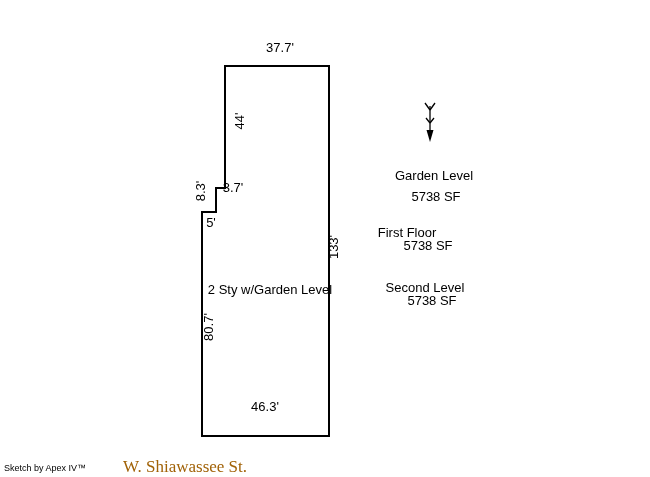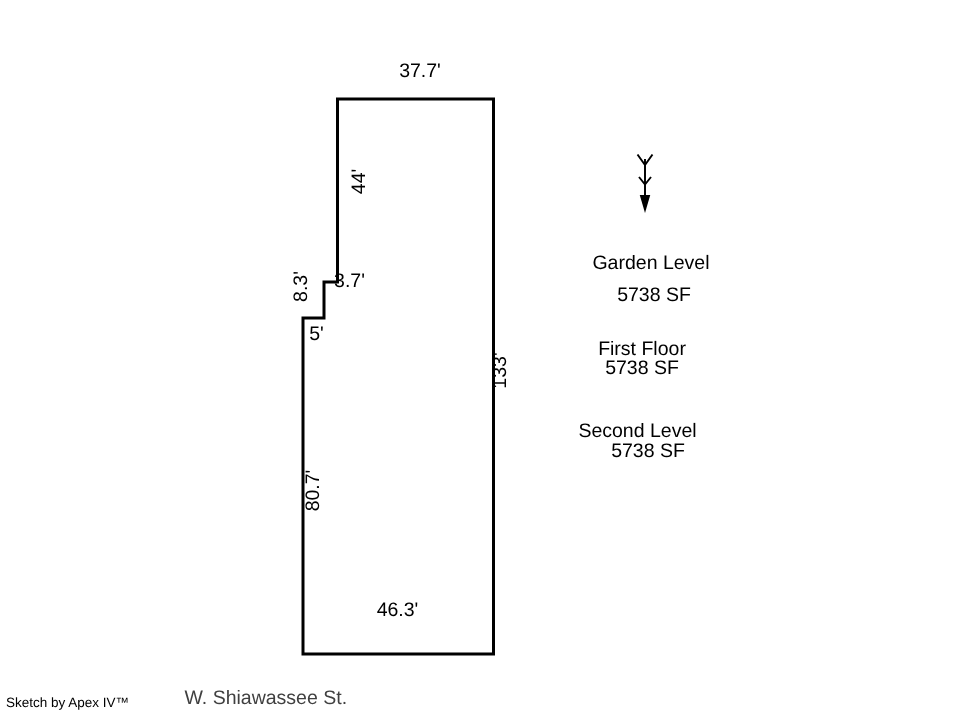--- a/index.html
+++ b/index.html
@@ -29,24 +29,25 @@
     color: #000000;
     transform: translate(-50%, -50%);
   }
   .rot {
     transform: translate(-50%, -50%) rotate(-90deg);
   }
   .street {
     position: absolute;
     left: 123px;
     top: 458px;
-    font-size: 13px;
+    font-size: 17px;
     line-height: 1;
     white-space: nowrap;
-    color: #404040;
+    color: #a16207;
+    font-family: Liberation Serif, serif;
   }
   .credit {
     position: absolute;
     left: 4px;
     top: 464px;
     font-size: 9px;
     line-height: 1;
     white-space: nowrap;
     color: #000000;
   }
@@ -81,25 +82,26 @@
   <div class="lbl" style="left:233px; top:187px">3.7'</div>
 
   <div class="lbl" style="left:211px; top:222px">5'</div>
 
   <div class="lbl rot" style="left:333px; top:247px">133'</div>
 
   <div class="lbl rot" style="left:208px; top:327px">80.7'</div>
 
   <div class="lbl" style="left:265px; top:406px">46.3'</div>
 
+  <div class="lbl" style="left:270px; top:289px">2 Sty w/Garden Level</div>
 
   <div class="lbl" style="left:434px; top:175px">Garden Level</div>
   <div class="lbl" style="left:436px; top:196px">5738 SF</div>
 
-  <div class="lbl" style="left:428px; top:232px">First Floor</div>
+  <div class="lbl" style="left:407px; top:232px">First Floor</div>
   <div class="lbl" style="left:428px; top:245px">5738 SF</div>
 
   <div class="lbl" style="left:425px; top:287px">Second Level</div>
   <div class="lbl" style="left:432px; top:300px">5738 SF</div>
 
   <div class="street">W. Shiawassee St.</div>
 
   <div class="credit">Sketch by Apex IV™</div>
 
 </div>

